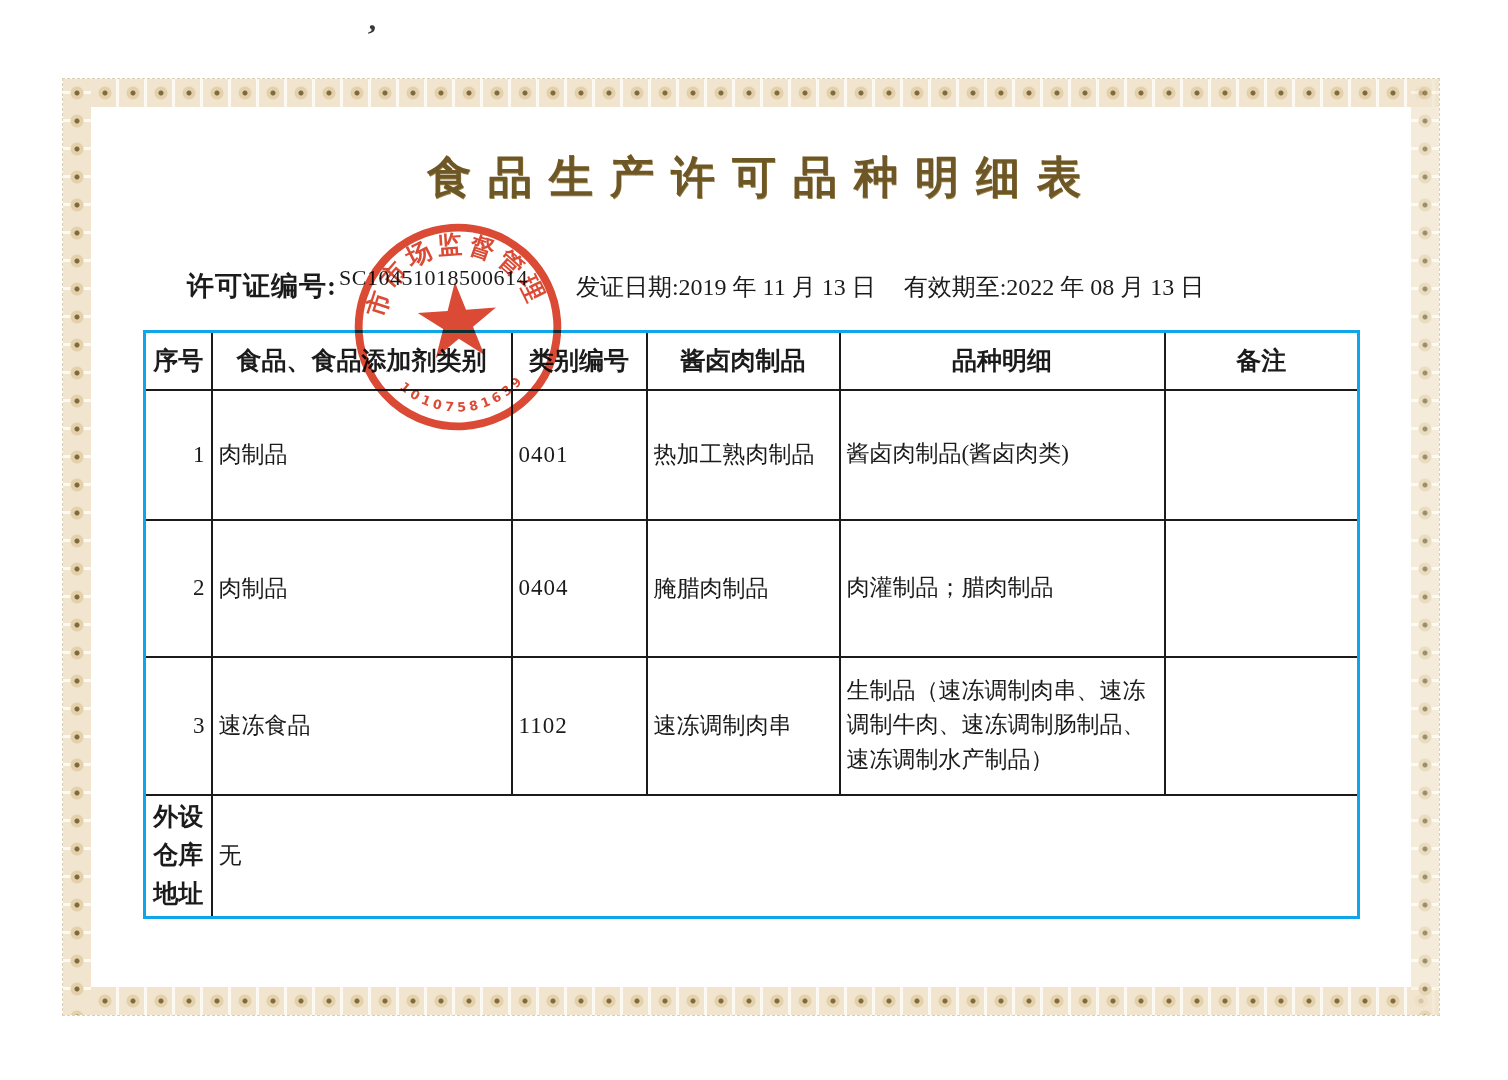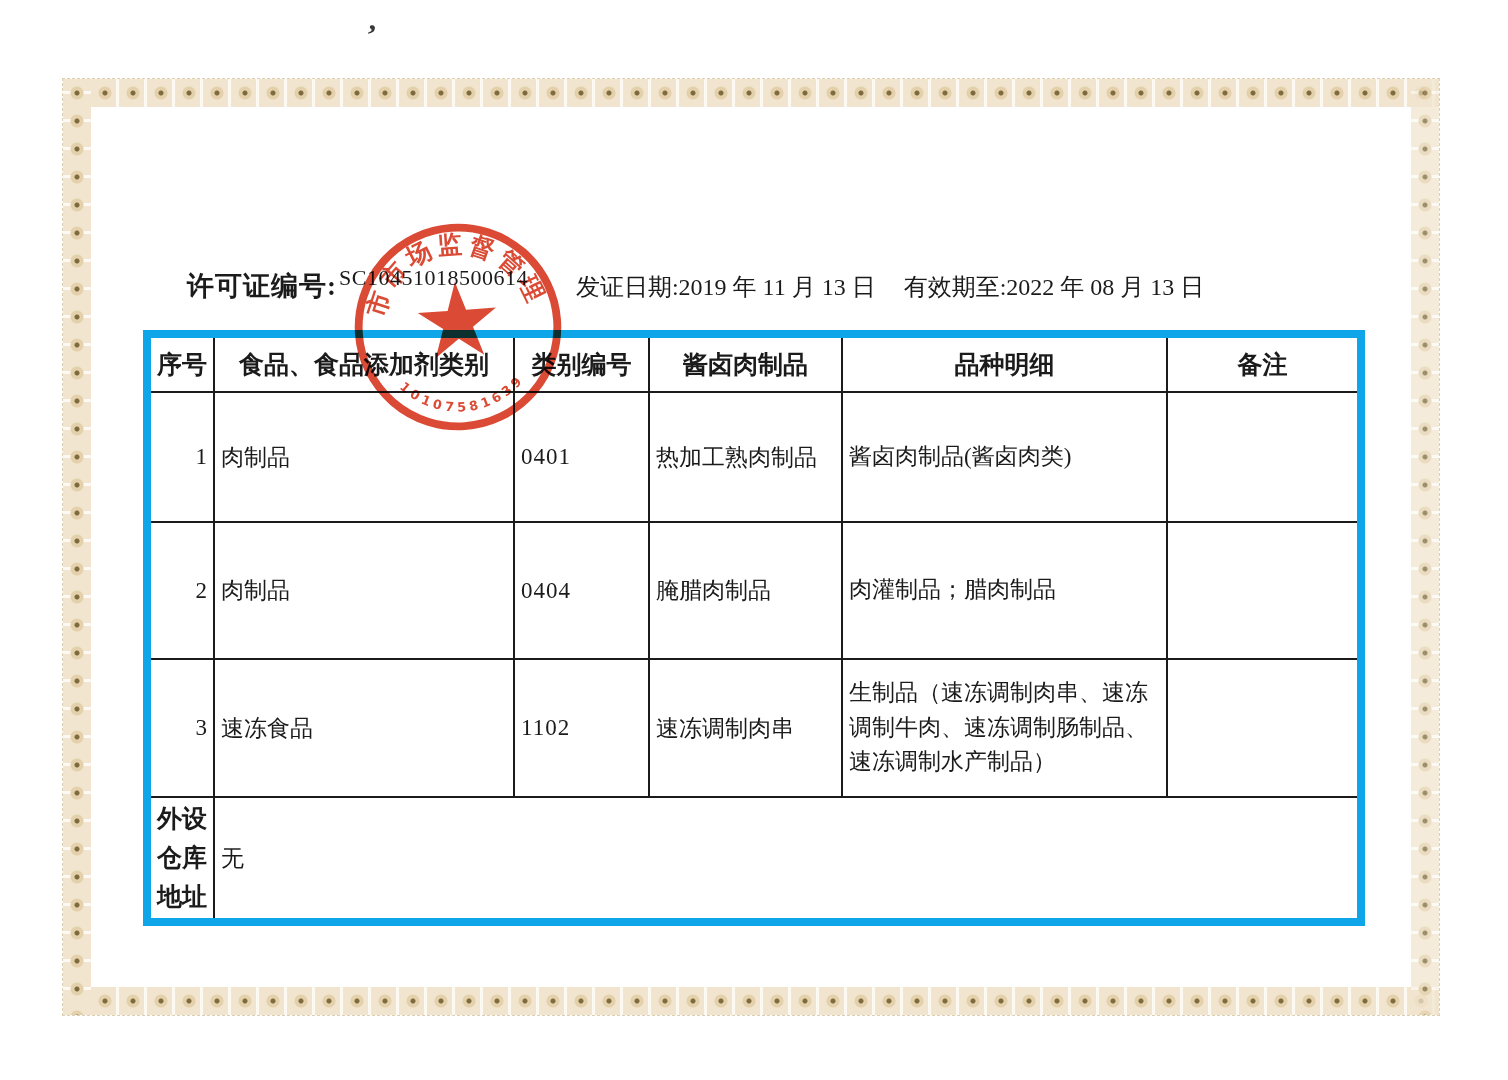--- a/index.html
+++ b/index.html
@@ -64,21 +64,21 @@
     position:absolute;left:143px;top:330px;width:1214px;
     border-collapse:collapse;table-layout:fixed;
     font-size:23px;
   }
   table.detail th,table.detail td{
     border:2px solid #1b1b1b;
     vertical-align:middle;
     padding:2px 6px;
     overflow:hidden;
   }
-  table.detail{border:8px solid #0ea5e9;}
+  table.detail{border:3px solid #0ea5e9;}
   table.detail thead tr{height:58px;}
   table.detail th{font-size:25px;font-weight:bold;text-align:center;padding:2px 2px;}
   tr.row-1{height:130px;} tr.row-2{height:137px;} tr.row-3{height:138px;}
   td.c-no{text-align:right;padding-right:8px;}
   td.c-category{padding-left:14px;}
   td.c-code{padding-left:16px;letter-spacing:1px;}
   td.c-name{padding-left:14px;}
   td.c-detail{padding-left:10px;padding-right:4px;line-height:1.5;}
   tr.warehouse{height:120px;}
   td.w-label{
@@ -109,20 +109,21 @@
 
   <div class="frame">
     <div class="edge edge-h edge-top"></div>
     <div class="edge edge-h edge-bottom"></div>
     <div class="edge edge-v edge-left"></div>
     <div class="edge edge-v edge-right"></div>
   </div>
 
   <span class="artifact">’</span>
 
+  <h1 class="title">食品生产许可品种明细表</h1>
 
   <div class="license-line">
     <span class="lic-label">许可证编号:</span><span class="lic-number">SC10451018500614</span>
     <span class="lic-issue">发证日期:2019 年 11 月 13 日</span>
     <span class="lic-valid">有效期至:2022 年 08 月 13 日</span>
   </div>
 
   <table class="detail">
     <colgroup>
       <col style="width:67px">

